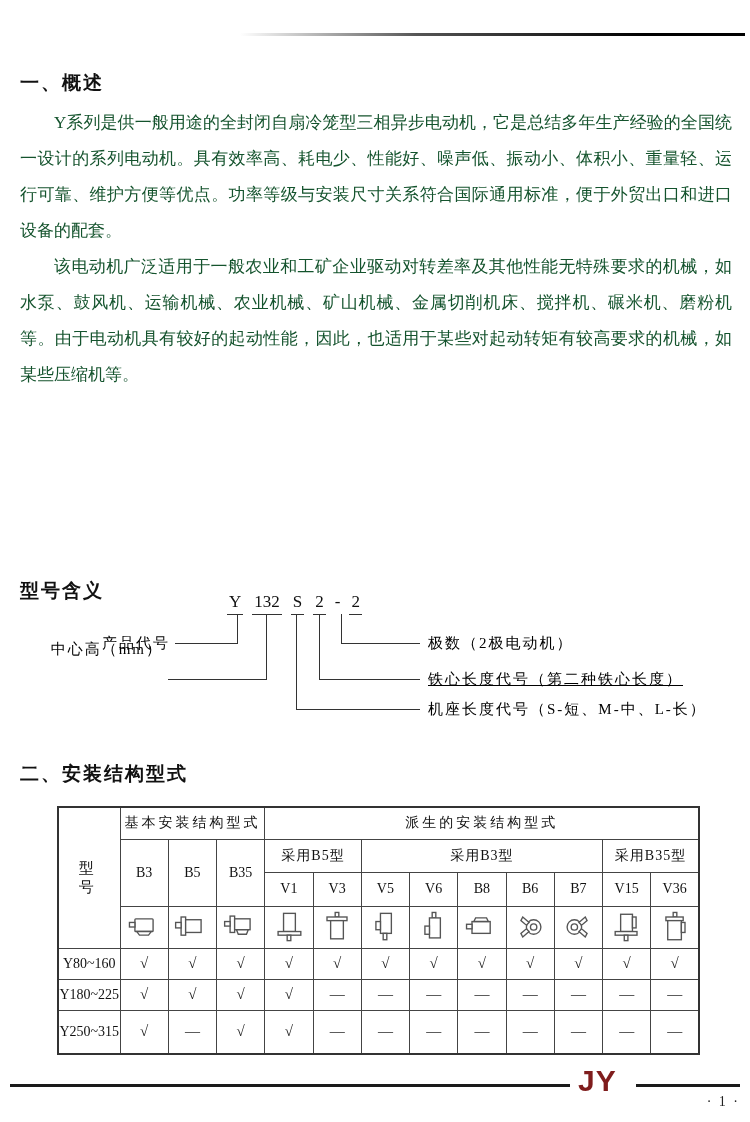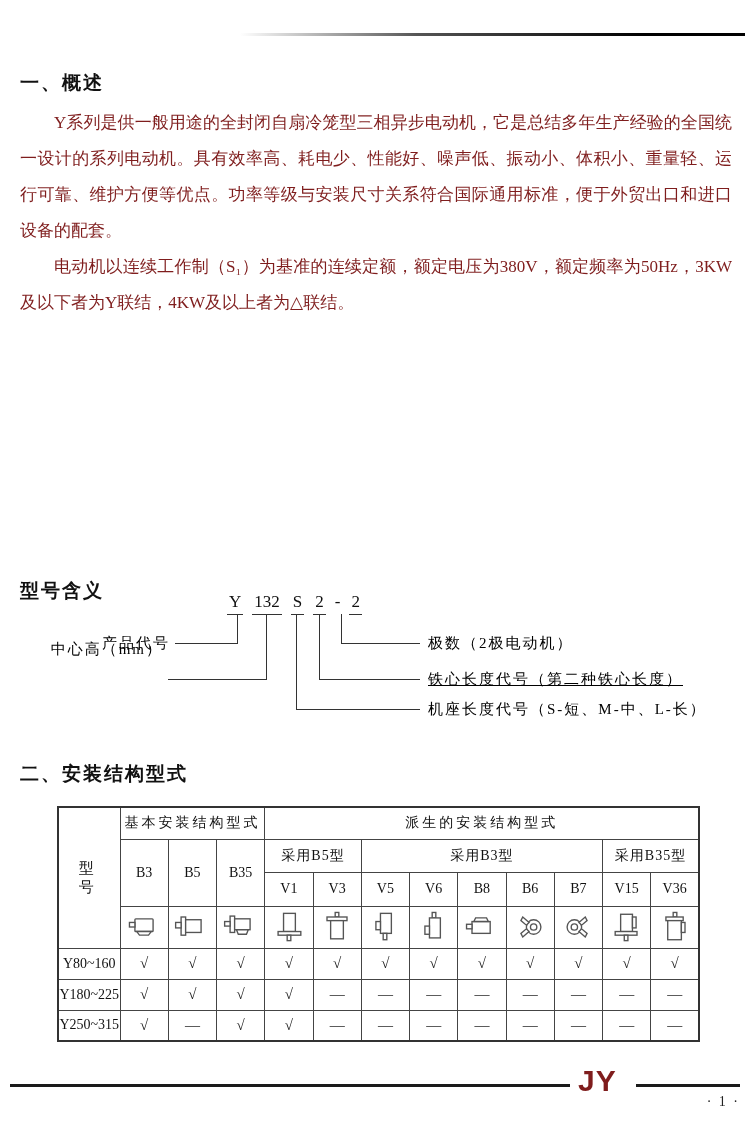--- a/index.html
+++ b/index.html
@@ -26,21 +26,21 @@
     position:absolute;left:20px;
     font-family:"Liberation Sans","DejaVu Sans",sans-serif;
     font-weight:bold;font-size:19px;letter-spacing:2px;color:#111;
   }
   .h-overview{top:70px;}
   .h-model{top:578px;}
   .h-mounting{top:761px;}
   
   .body-text{
     position:absolute;left:20px;top:105px;width:712px;
-    font-size:17px;line-height:36px;color:#7f1d1d;
+    font-size:17px;line-height:36px;color:#14532d;
   }
   .body-text p{margin:0;text-indent:2em;text-align:justify;}
   
   .model-row{
     position:absolute;left:227px;top:592px;
     display:flex;gap:9px;font-size:17px;color:#111;
   }
   .model-part{display:inline-block;padding:0 2px 2px 2px;border-bottom:1.5px solid #333;}
   .model-part.nl{border-bottom:none;padding:0;}
   .dline{position:absolute;background:#333;}
@@ -80,21 +80,21 @@
 </head>
 <body>
 
 <div class="page">
 
   <div class="header-rule"></div>
 
   <div class="sec-heading h-overview">一、概述</div>
   <div class="body-text">
     <p>Y系列是供一般用途的全封闭自扇冷笼型三相异步电动机，它是总结多年生产经验的全国统一设计的系列电动机。具有效率高、耗电少、性能好、噪声低、振动小、体积小、重量轻、运行可靠、维护方便等优点。功率等级与安装尺寸关系符合国际通用标准，便于外贸出口和进口设备的配套。</p>
-    <p>电动机以连续工作制（S₁）为基准的连续定额，额定电压为380V，额定频率为50Hz，3KW及以下者为Y联结，4KW及以上者为△联结。</p>
+    <p>该电动机广泛适用于一般农业和工矿企业驱动对转差率及其他性能无特殊要求的机械，如水泵、鼓风机、运输机械、农业机械、矿山机械、金属切削机床、搅拌机、碾米机、磨粉机等。由于电动机具有较好的起动性能，因此，也适用于某些对起动转矩有较高要求的机械，如某些压缩机等。</p>
   </div>
 
   <div class="sec-heading h-model">型号含义</div>
 
   <div>
     <div class="model-row">
       <span class="model-part">Y</span>
       <span class="model-part">132</span>
       <span class="model-part">S</span>
       <span class="model-part">2</span>
@@ -268,21 +268,21 @@
           <td class="mark-cell">√</td>
           <td class="mark-cell">—</td>
           <td class="mark-cell">—</td>
           <td class="mark-cell">—</td>
           <td class="mark-cell">—</td>
           <td class="mark-cell">—</td>
           <td class="mark-cell">—</td>
           <td class="mark-cell">—</td>
           <td class="mark-cell">—</td>
         </tr>
-        <tr style="height: 31px;">
+        <tr style="height: 44px;">
           <td class="model-cell">Y250~315</td>
           <td class="mark-cell">√</td>
           <td class="mark-cell">—</td>
           <td class="mark-cell">√</td>
           <td class="mark-cell">√</td>
           <td class="mark-cell">—</td>
           <td class="mark-cell">—</td>
           <td class="mark-cell">—</td>
           <td class="mark-cell">—</td>
           <td class="mark-cell">—</td>

